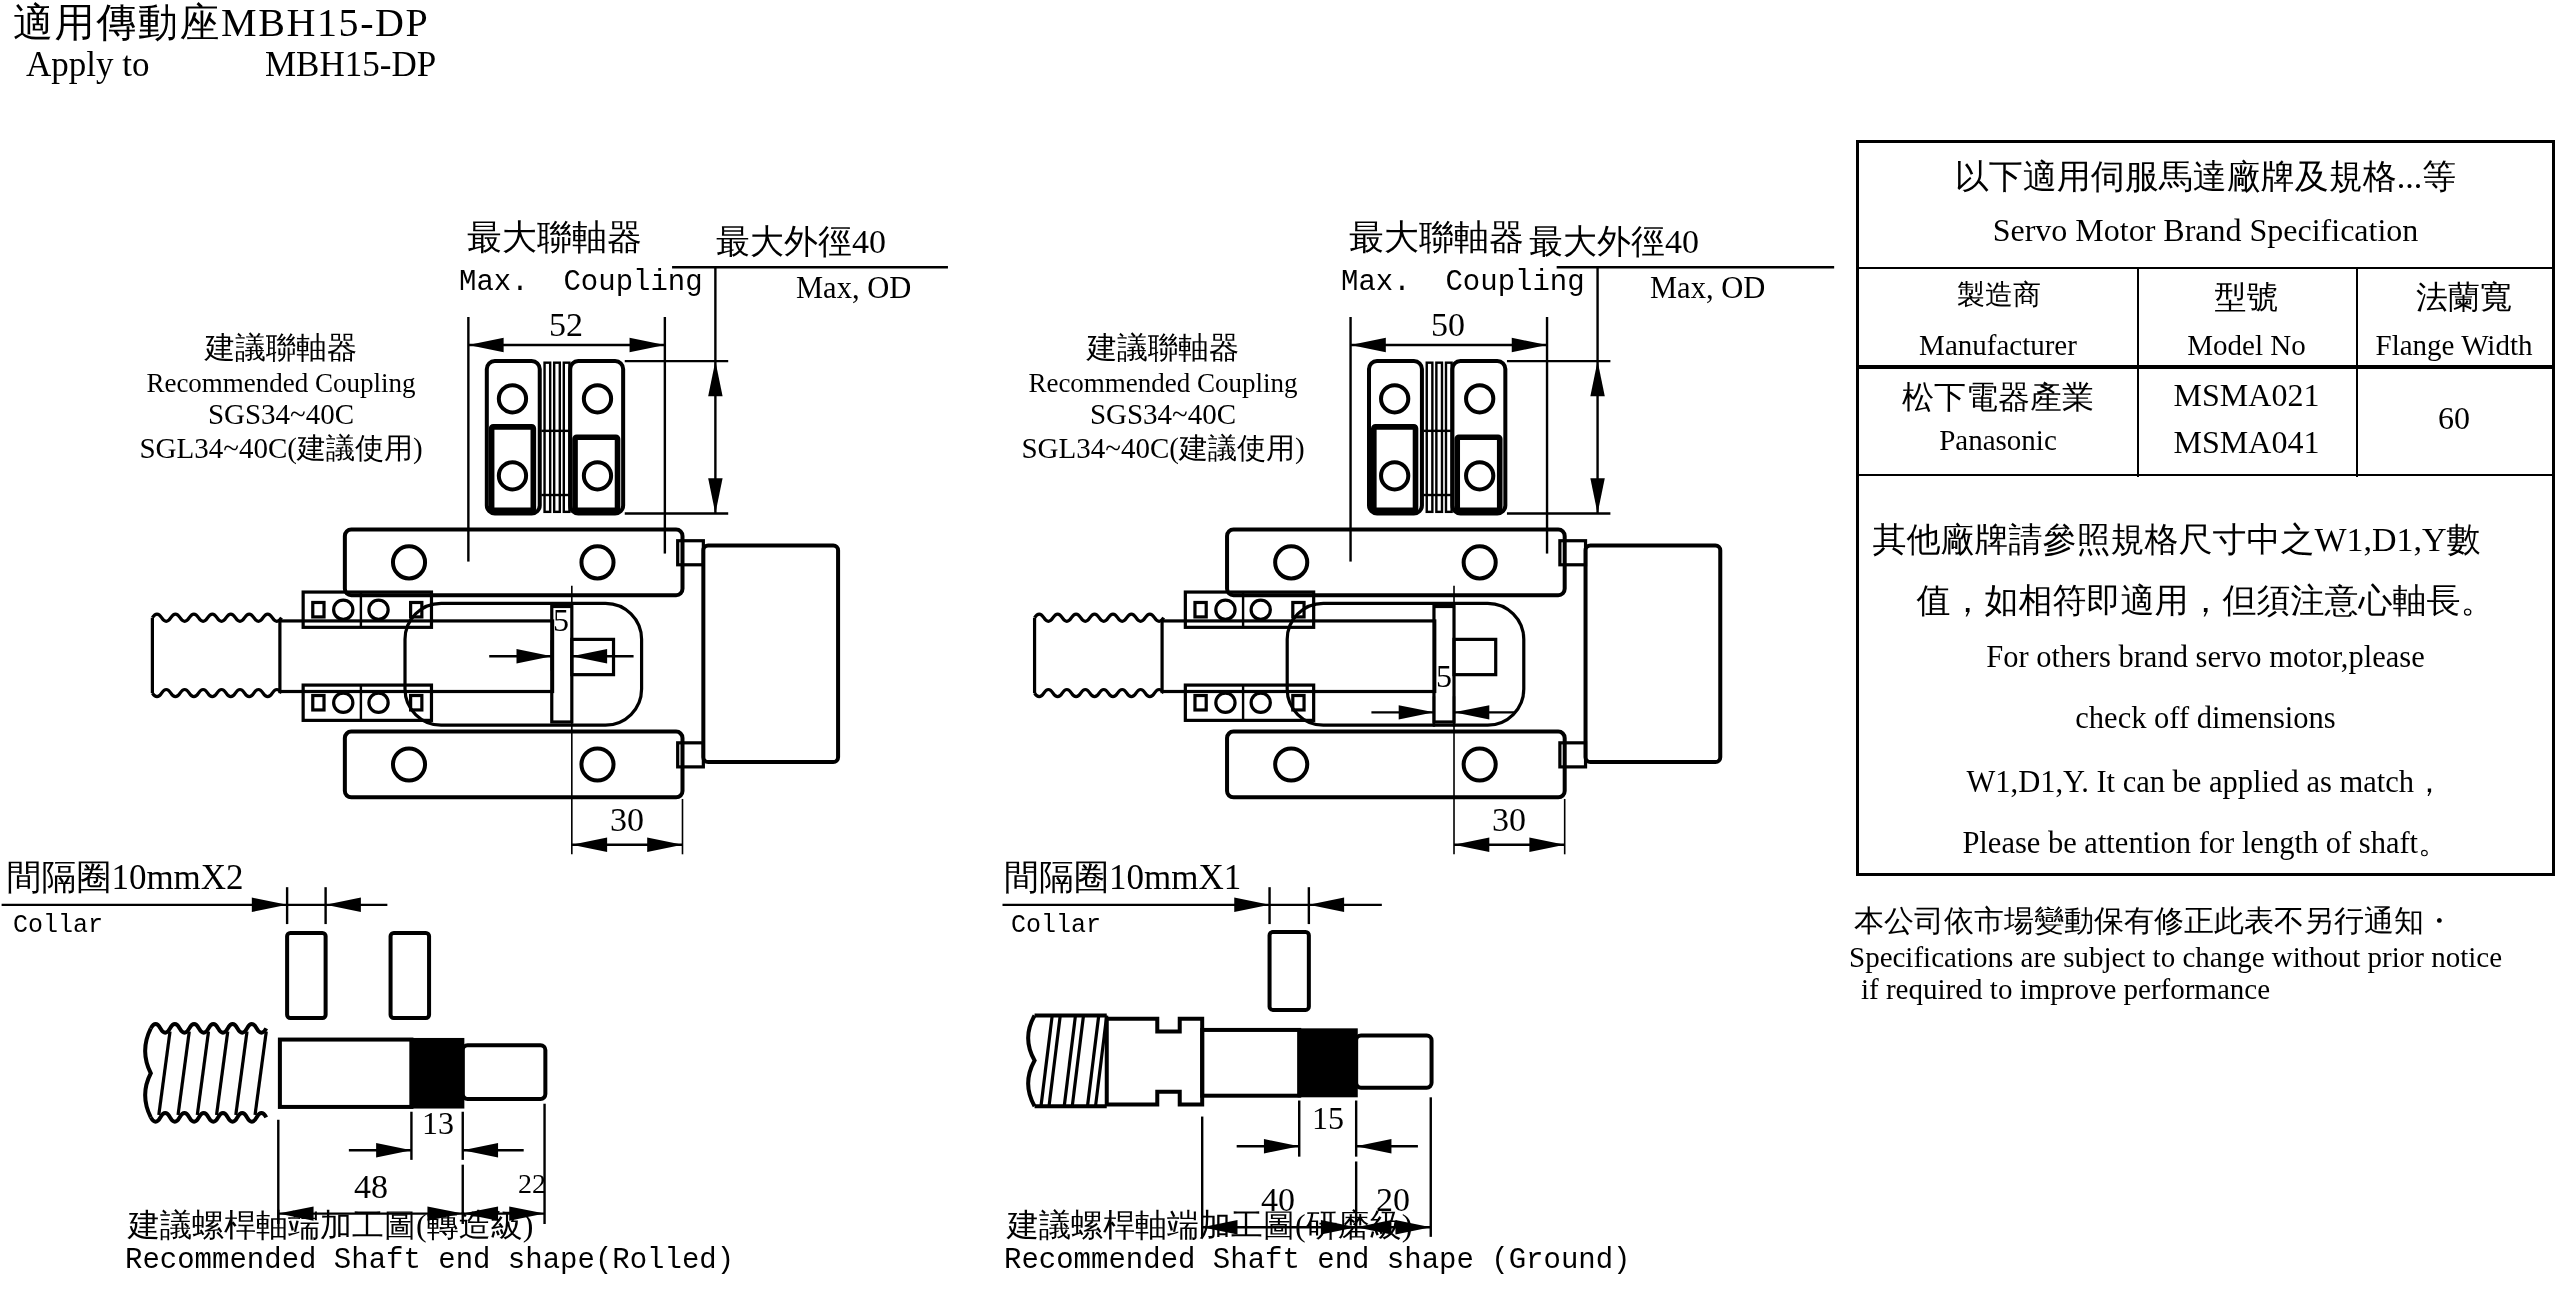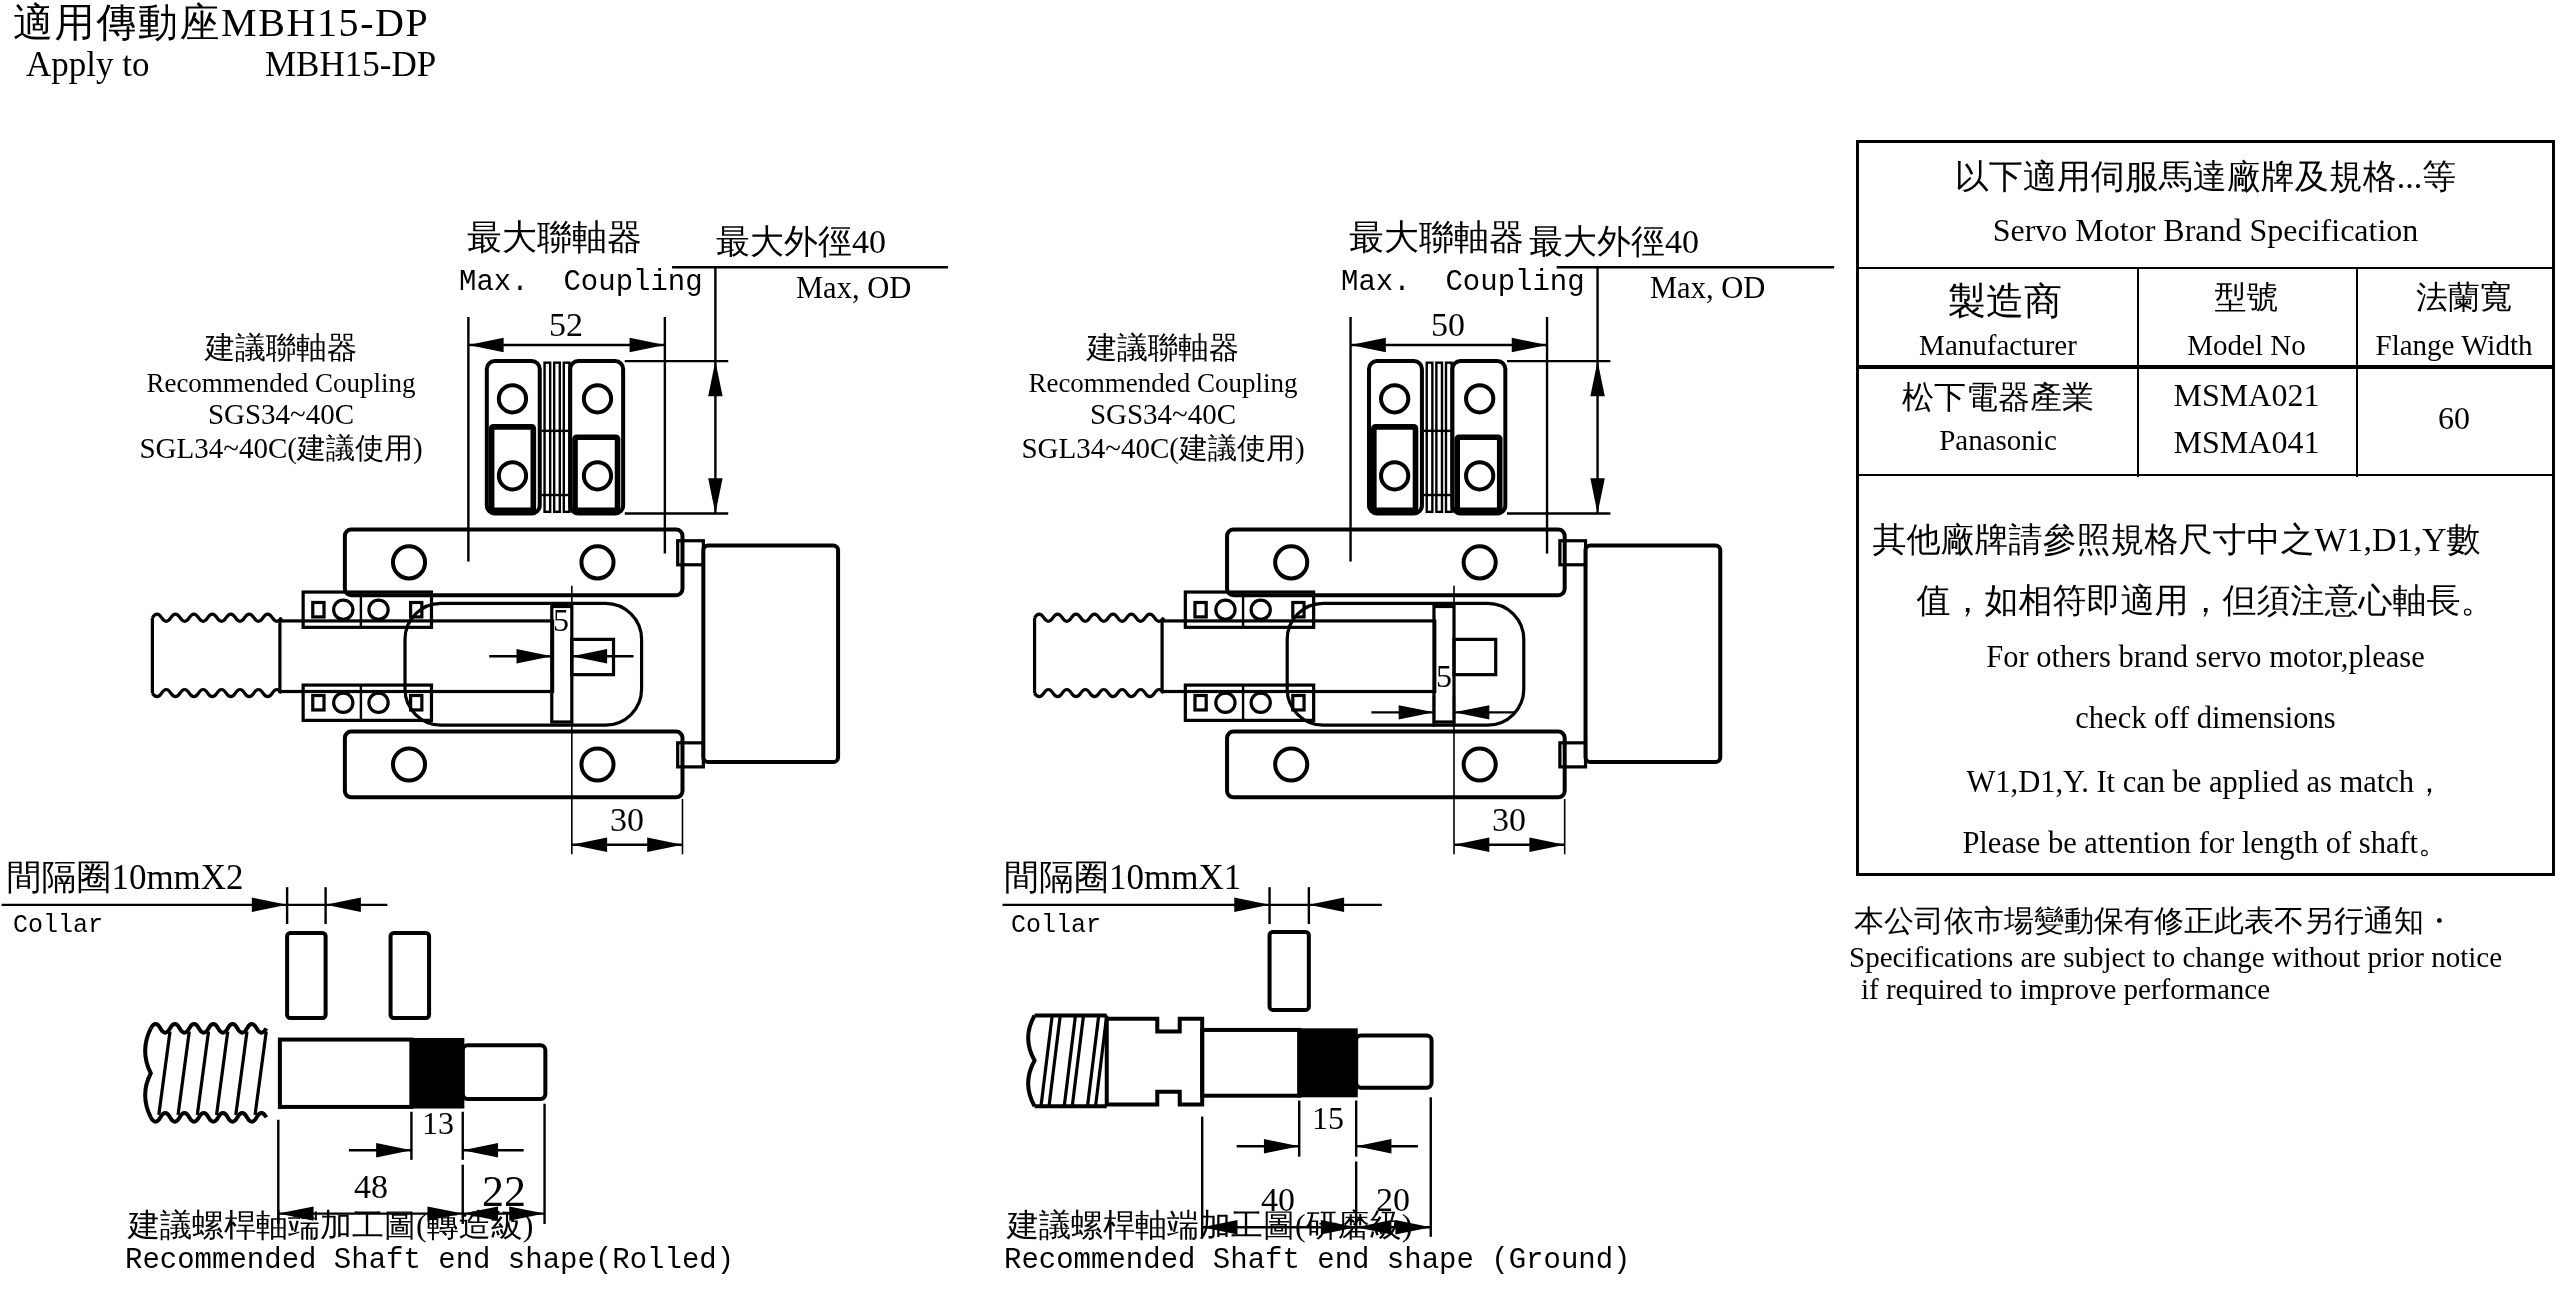--- a/index.html
+++ b/index.html
@@ -255,41 +255,41 @@
 <div class="abs ctr" style="left:1444px;top:660px;font-size:32px;">5</div>
 <div class="abs ctr" style="left:1509px;top:802px;font-size:34px;">30</div>
 
 <div class="abs" style="left:6.4px;top:860px;font-size:35px;">間隔圈10mmX2</div>
 <div class="abs mono" style="left:13px;top:913px;font-size:25px;">Collar</div>
 <div class="abs" style="left:1004px;top:860px;font-size:35px;">間隔圈10mmX1</div>
 <div class="abs mono" style="left:1011px;top:913px;font-size:25px;">Collar</div>
 
 <div class="abs ctr" style="left:438px;top:1107px;font-size:32px;">13</div>
 <div class="abs ctr" style="left:371px;top:1169px;font-size:34px;">48</div>
-<div class="abs ctr" style="left:504px;top:1169px;font-size:44px;">22</div>
+<div class="abs ctr" style="left:532px;top:1169px;font-size:28px;">22</div>
 <div class="abs ctr" style="left:1328px;top:1102px;font-size:32px;">15</div>
 <div class="abs ctr" style="left:1278px;top:1182px;font-size:34px;text-align:center;">40</div>
 <div class="abs ctr" style="left:1393px;top:1182px;font-size:34px;">20</div>
 
 <div class="abs" style="left:128px;top:1209px;font-size:32px;">建議螺桿軸端加工圖(轉造級)</div>
 <div class="abs mono" style="left:125px;top:1246px;font-size:29px;">Recommended Shaft end shape(Rolled)</div>
 <div class="abs" style="left:1007px;top:1209px;font-size:32px;">建議螺桿軸端加工圖(研磨級)</div>
 <div class="abs mono" style="left:1004px;top:1246px;font-size:29px;">Recommended Shaft end shape (Ground)</div>
 
 <div class="spec-table">
   <div class="hline" style="top:124px;"></div>
   <div class="hline" style="top:222px;height:4px;"></div>
   <div class="hline" style="top:331px;"></div>
   <div class="vline" style="left:278px;"></div>
   <div class="vline" style="left:497px;"></div>
 
   <div class="tcell" style="left:0;width:693px;top:11.2px;font-size:34px;">以下適用伺服馬達廠牌及規格...等</div>
   <div class="tcell" style="left:0;width:693px;top:69px;font-size:32px;">Servo Motor Brand Specification</div>
 
-  <div class="tcell" style="left:10px;width:272px;top:133px;font-size:38px;">製造商</div>
+  <div class="tcell" style="left:4px;width:272px;top:133px;font-size:28px;">製造商</div>
   <div class="tcell" style="left:0;width:278px;top:186px;font-size:29px;">Manufacturer</div>
   <div class="tcell" style="left:278px;width:219px;top:133px;font-size:32px;">型號</div>
   <div class="tcell" style="left:278px;width:219px;top:186px;font-size:29px;">Model No</div>
   <div class="tcell" style="left:497px;width:216px;top:133px;font-size:32px;">法蘭寬</div>
   <div class="tcell" style="left:497px;width:196px;top:186px;font-size:29px;">Flange Width</div>
 
   <div class="tcell" style="left:0;width:278px;top:233px;font-size:32px;">松下電器產業</div>
   <div class="tcell" style="left:0;width:278px;top:281px;font-size:29px;">Panasonic</div>
   <div class="tcell" style="left:278px;width:219px;top:234px;font-size:32px;">MSMA021</div>
   <div class="tcell" style="left:278px;width:219px;top:281px;font-size:32px;">MSMA041</div>

